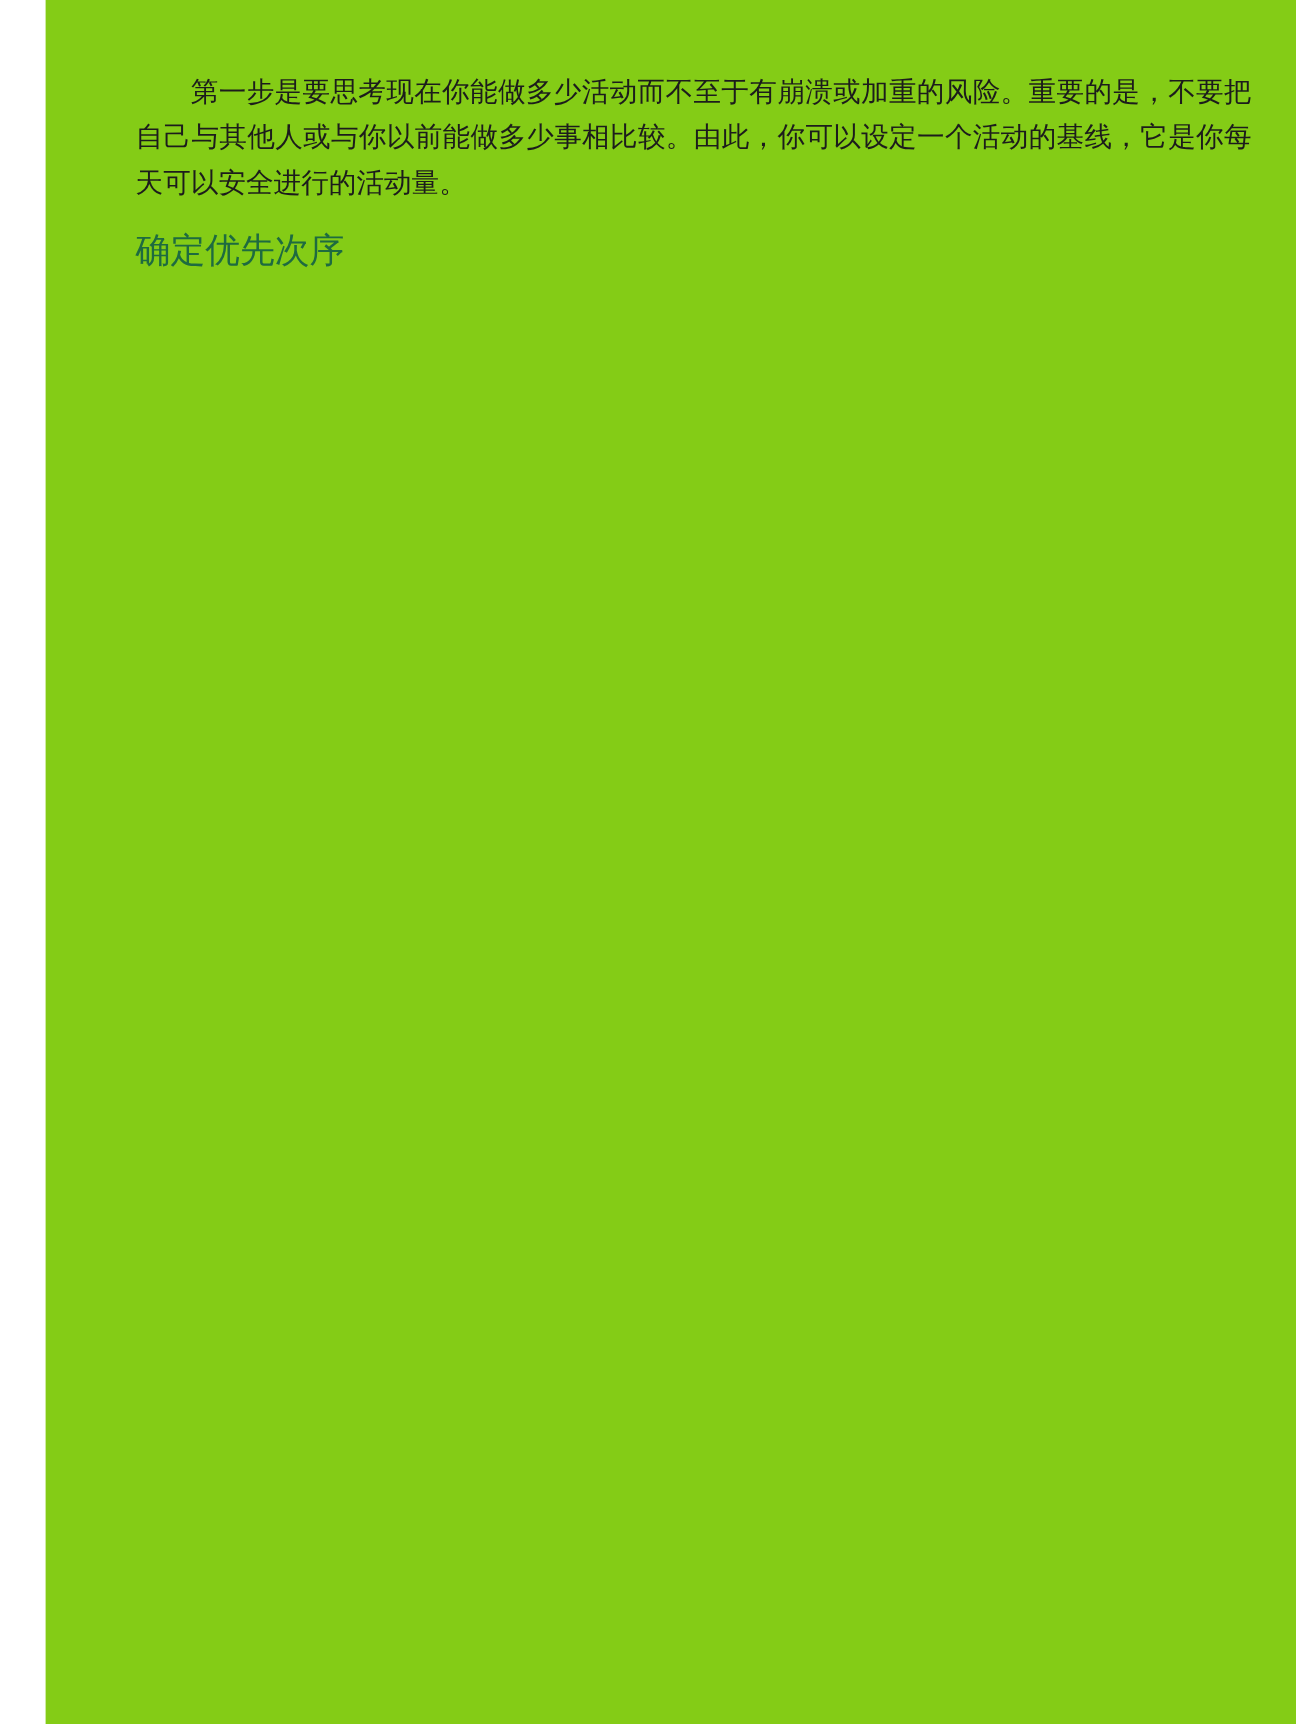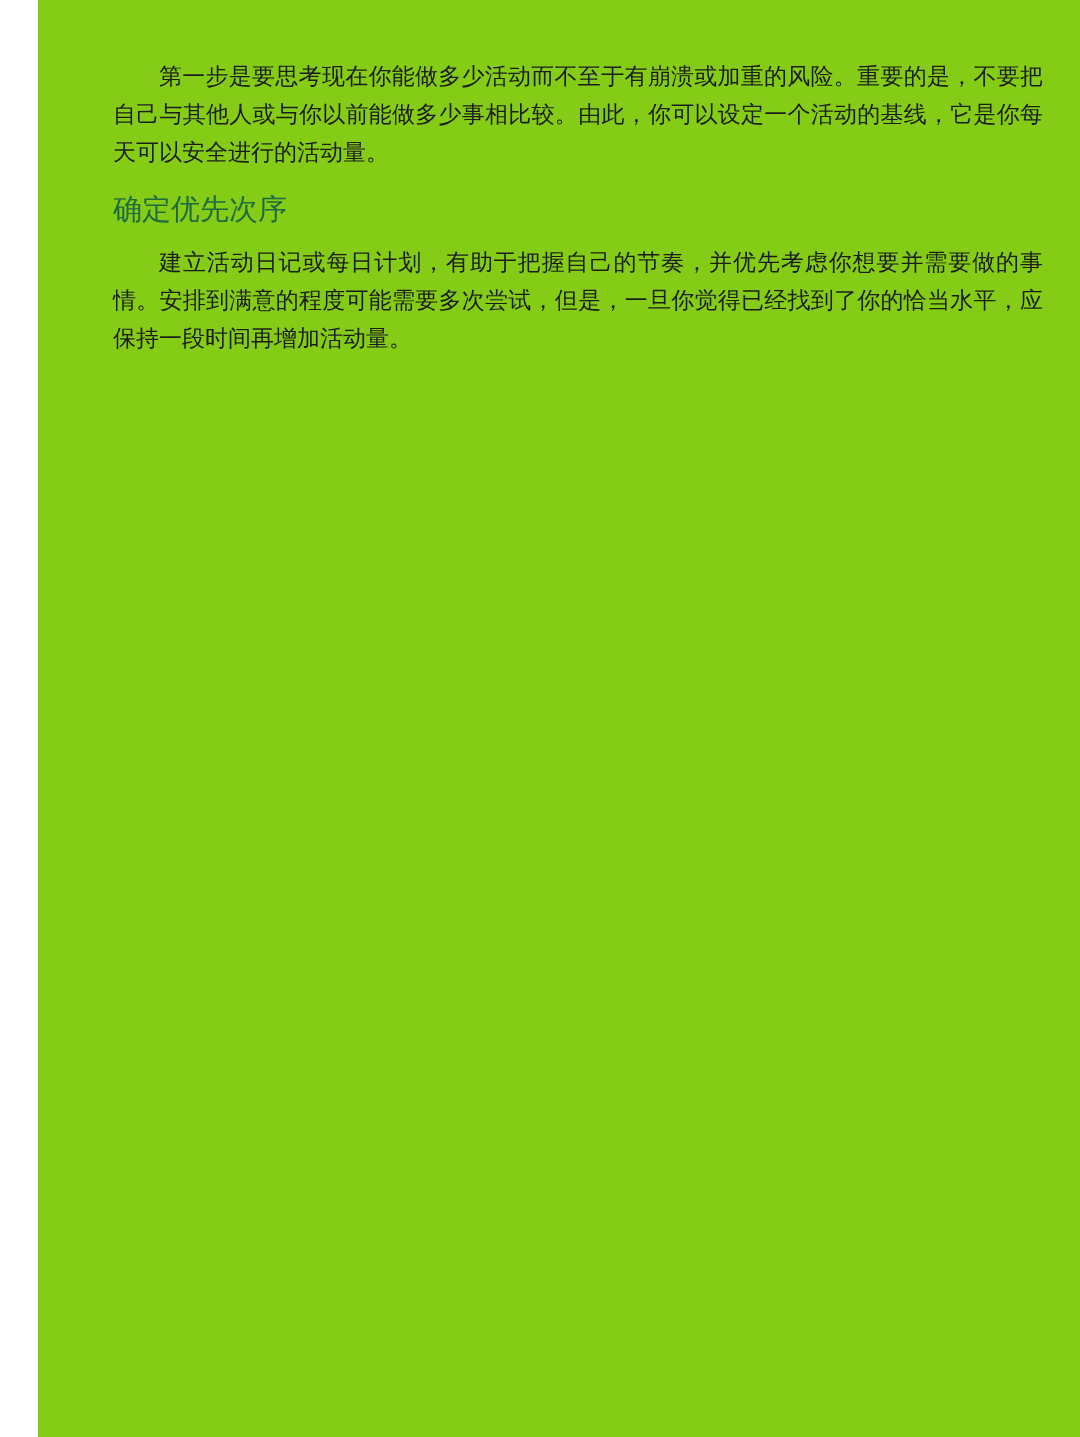--- a/index.html
+++ b/index.html
@@ -45,15 +45,14 @@
 <div class="page">
 
   <p class="doc-paragraph">第一步是要思考现在你能做多少活动而不至于有崩溃或加重的风险。重要的是，不要把自己与其他人或与你以前能做多少事相比较。由此，你可以设定一个活动的基线，它是你每天可以安全进行的活动量。</p>
 
   <h2 class="doc-heading">确定优先次序</h2>
 
 
 
 
 
-  <p class="doc-paragraph">建立活动日记或每日计划，有助于把握自己的节奏，并优先考虑你想要并需要做的事情。安排到满意的程度可能需要多次尝试，但是，一旦你觉得已经找到了你的恰当水平，应保持一段时间再增加活动量。</p>
 
 </div>
 
 </body></html>

